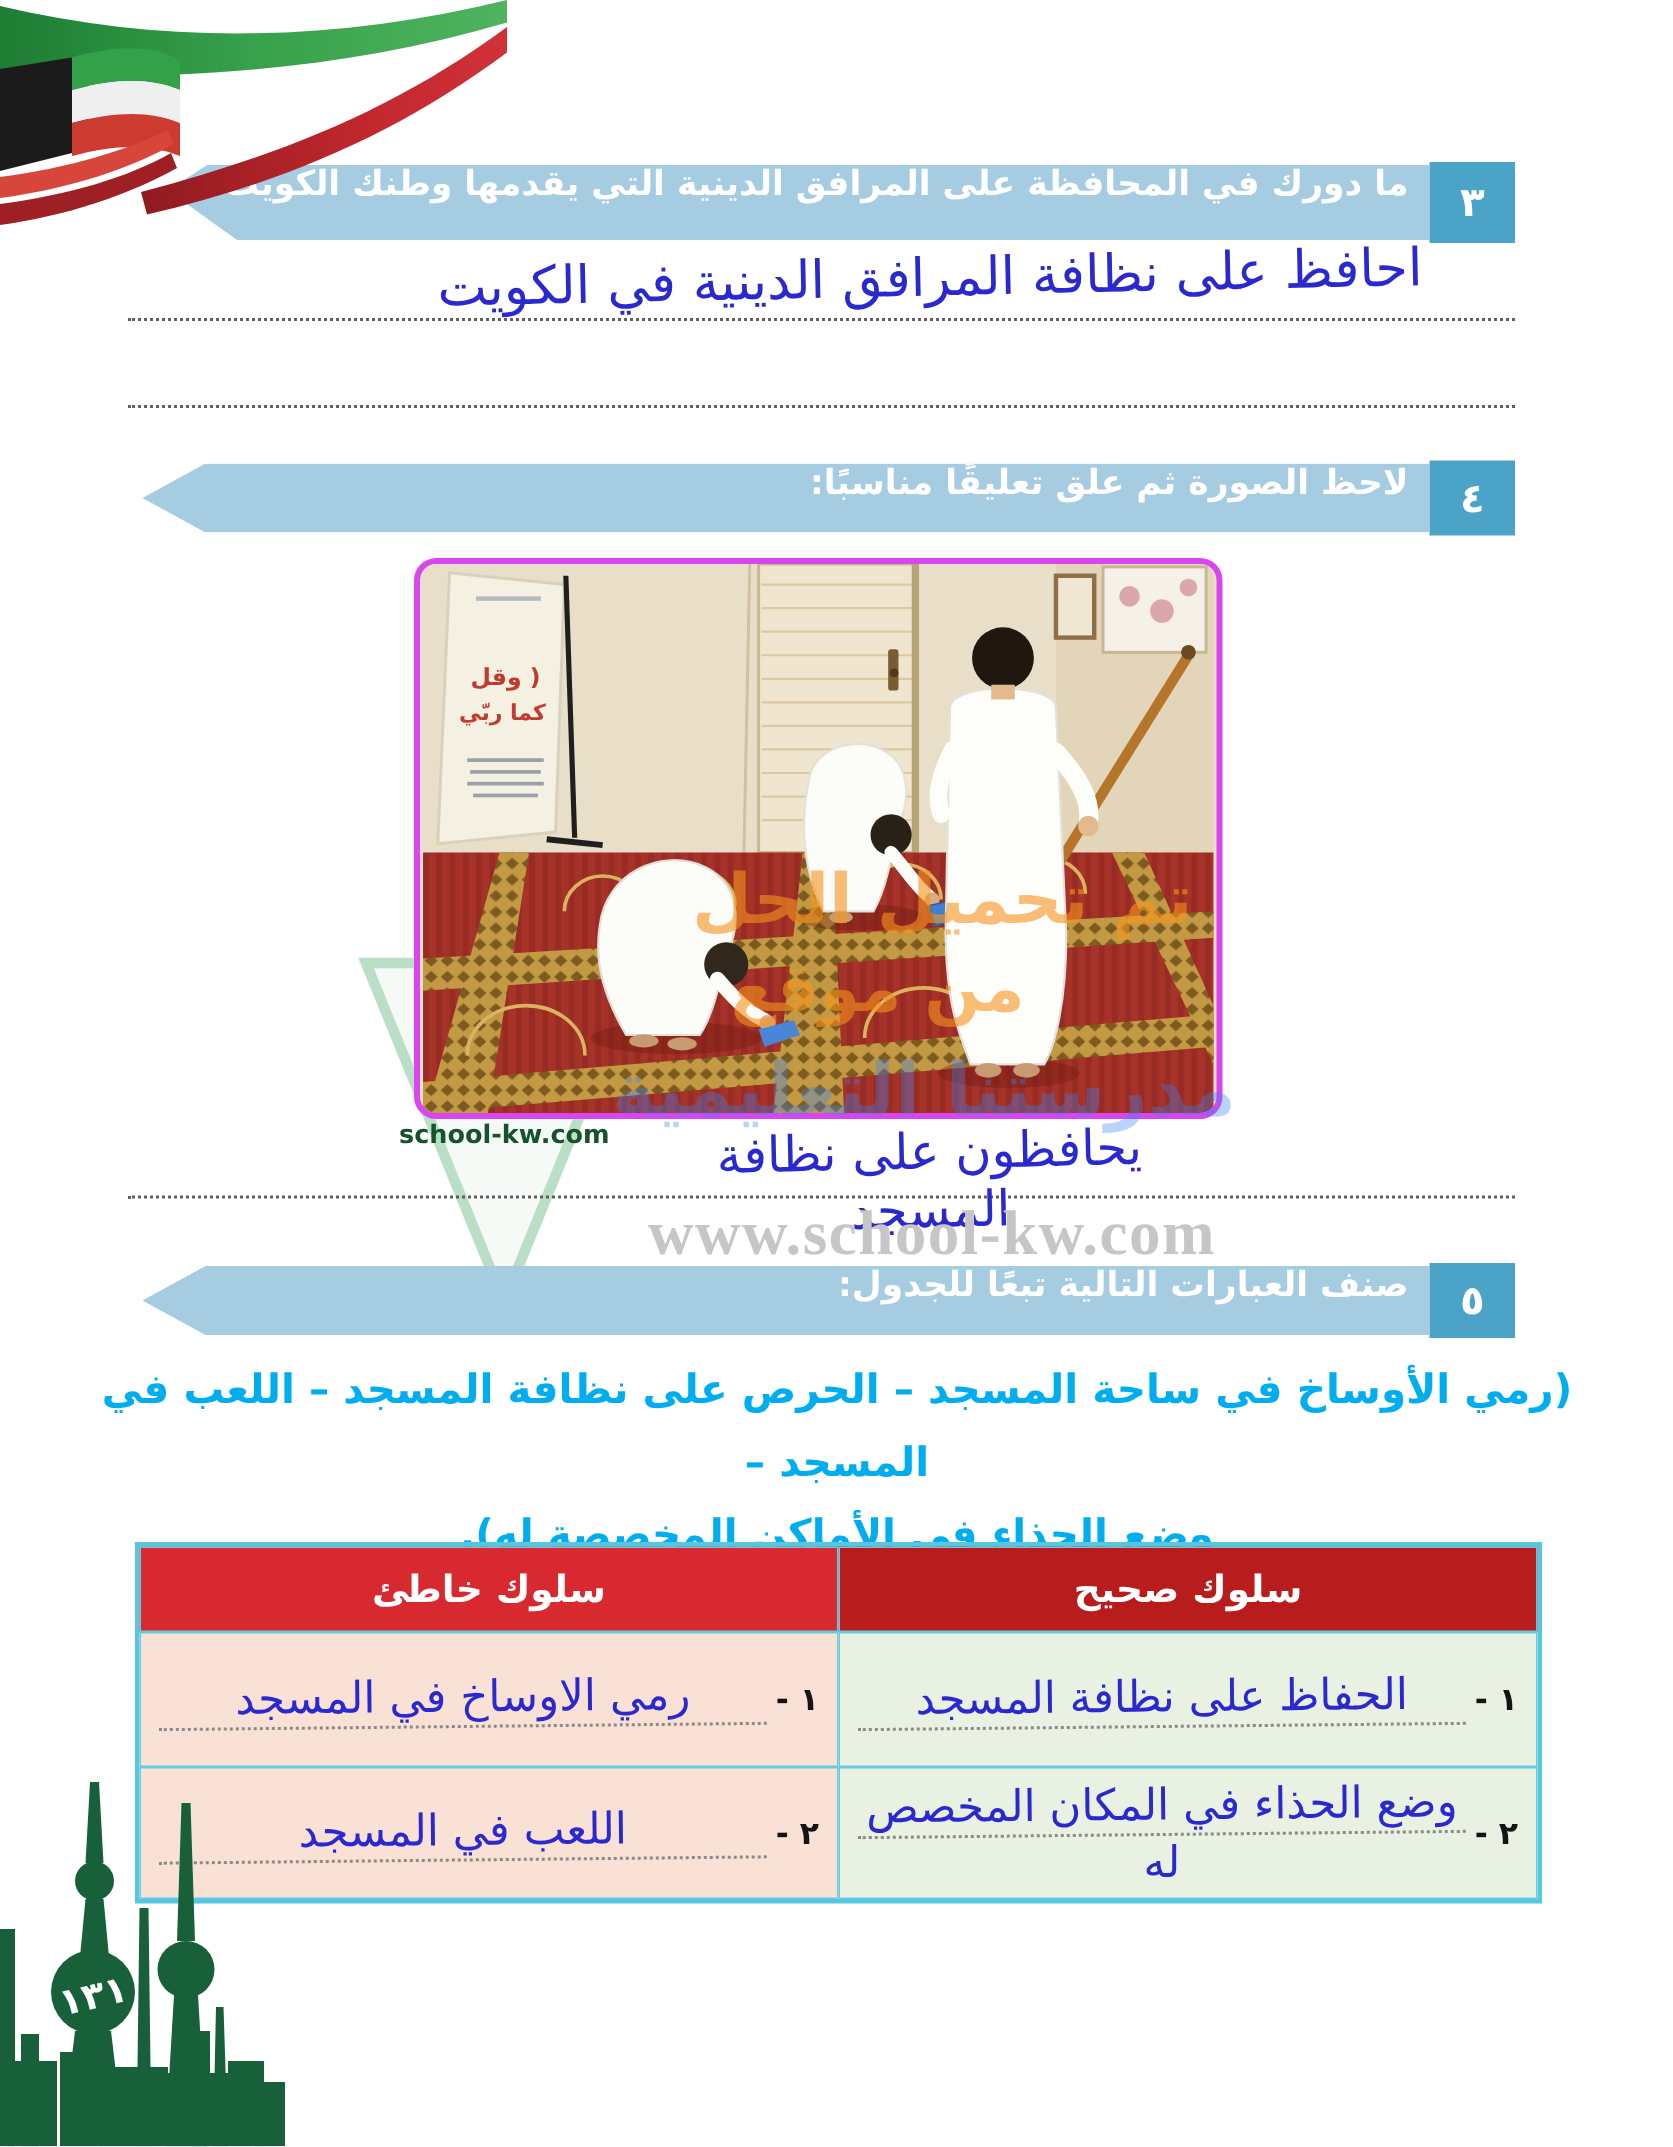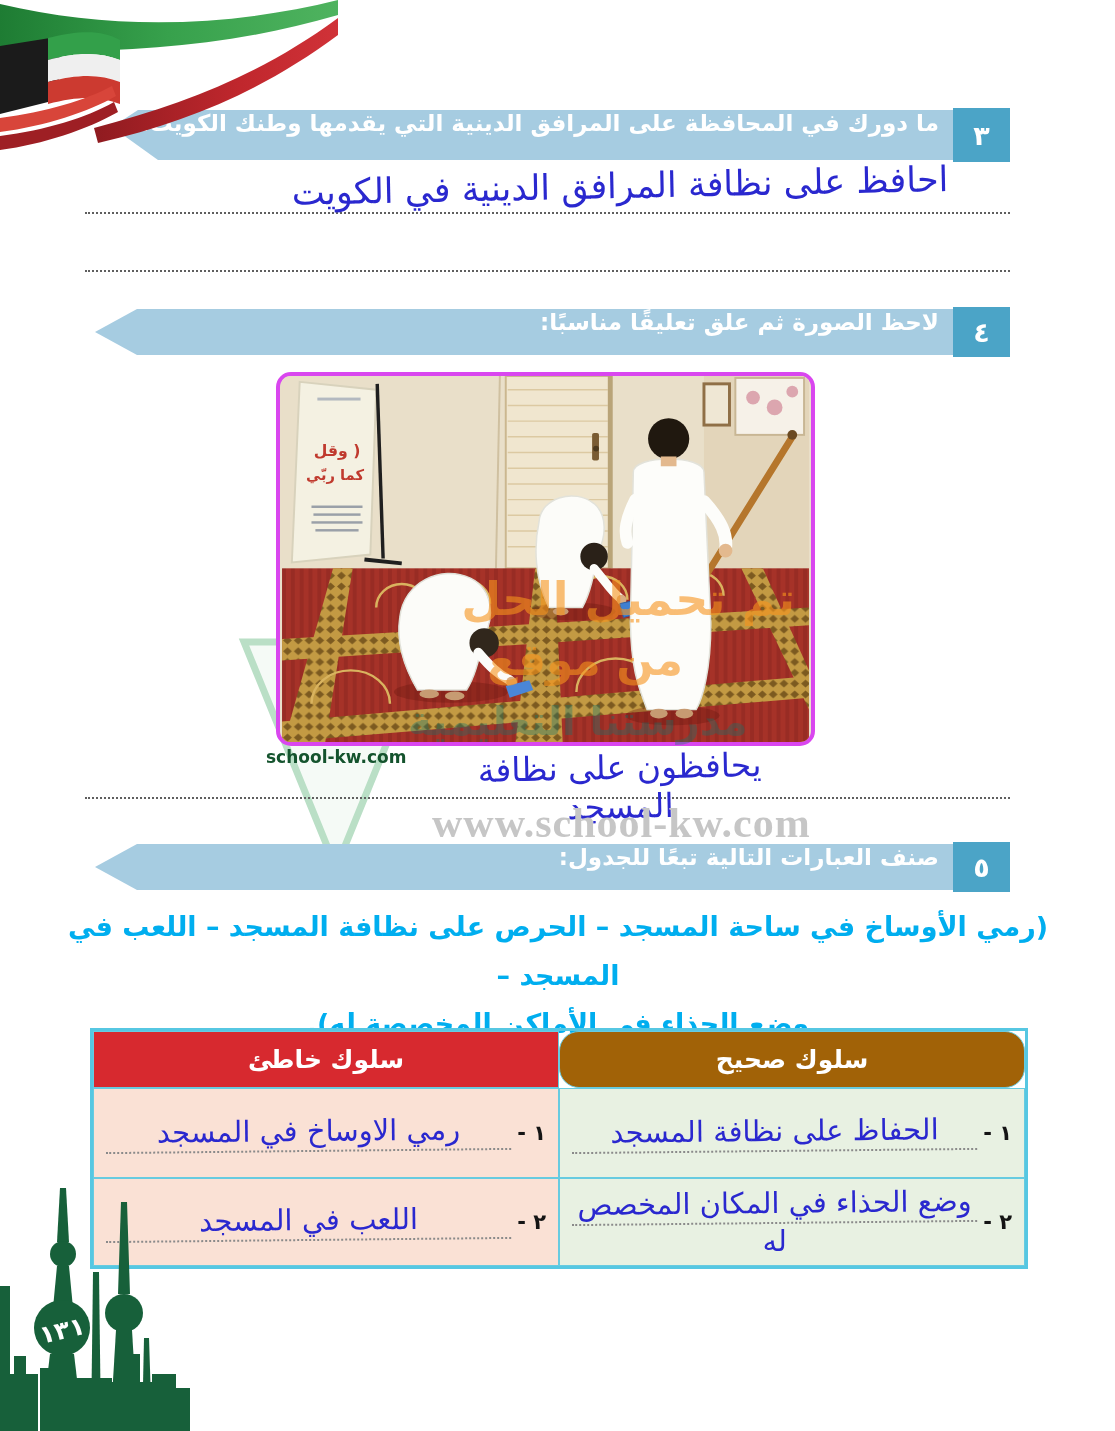--- a/index.html
+++ b/index.html
@@ -35,34 +35,34 @@
   .photo svg { display:block; width:100%; height:100%; }
   .wm-orange { position:absolute; color:#f7941d; opacity:.6; font-weight:bold; direction:rtl; z-index:7; }
   .wo-1 { right:16px; top:196px; font-size:46px; }
   .wo-2 { right:128px; top:258px; font-size:44px; }
 
   
   .tri-wm { position:absolute; left:238px; top:628px; z-index:1; }
   .wm-small { position:absolute; left:266px; top:747px; font-size:17px; font-weight:bold; color:#14532d; z-index:6; }
   .wm-big { position:absolute; left:432px; top:799px; font-size:42px; font-weight:bold; color:#c6c6c6;
             letter-spacing:1px; z-index:6;font-family:Liberation Serif, serif; }
-  .wm-site { position:absolute; left:408px; top:698px; font-size:40px; font-weight:bold; direction:rtl;
-             color:#0f766e; opacity:.35; z-index:6; }
+  .wm-site { position:absolute; left:408px; top:698px; font-size:49px; font-weight:bold; direction:rtl;
+             color:#3b82f6; opacity:.35; z-index:6; }
 
   
   .phrases { position:absolute; left:58px; top:903px; width:1000px; direction:rtl; text-align:center;
              color:#00aeef; font-weight:bold; font-size:27px; line-height:1.8; z-index:2; }
 
   
   .btable { position:absolute; left:90px; top:1028px; width:938px; display:grid;
             grid-template-columns:1fr 1fr; grid-template-rows:57px 90px 88px; direction:rtl;
             border:3px solid #56c7e2; z-index:2; }
   .cell { border:1px solid #67cbe0; display:flex; align-items:center; }
   .th { justify-content:center; color:#fff; font-weight:bold; font-size:25px;text-align:center; }
-  .th-green { background:#a16207;border-radius:20px; }
+  .th-green { background:#b91c1c; }
   .th-red   { background:#d7292f; }
   .c-green { background:#e8f1e2; }
   .c-pink  { background:#fae1d5; }
   .body-cell { padding:6px 12px; direction:rtl; }
   .no { color:#141414; font-weight:bold; font-size:21px; margin-left:6px; white-space:nowrap; }
   .hwrap { flex:1; display:flex; flex-direction:column; align-items:stretch; }
   .hwl { border-bottom:2px dotted #8a8a8a; text-align:center; color:#2a28cf; font-size:29px;
          padding:0 4px 2px; transform:rotate(-0.6deg); }
   .hwc { text-align:center; color:#2a28cf; font-size:29px; }
 

